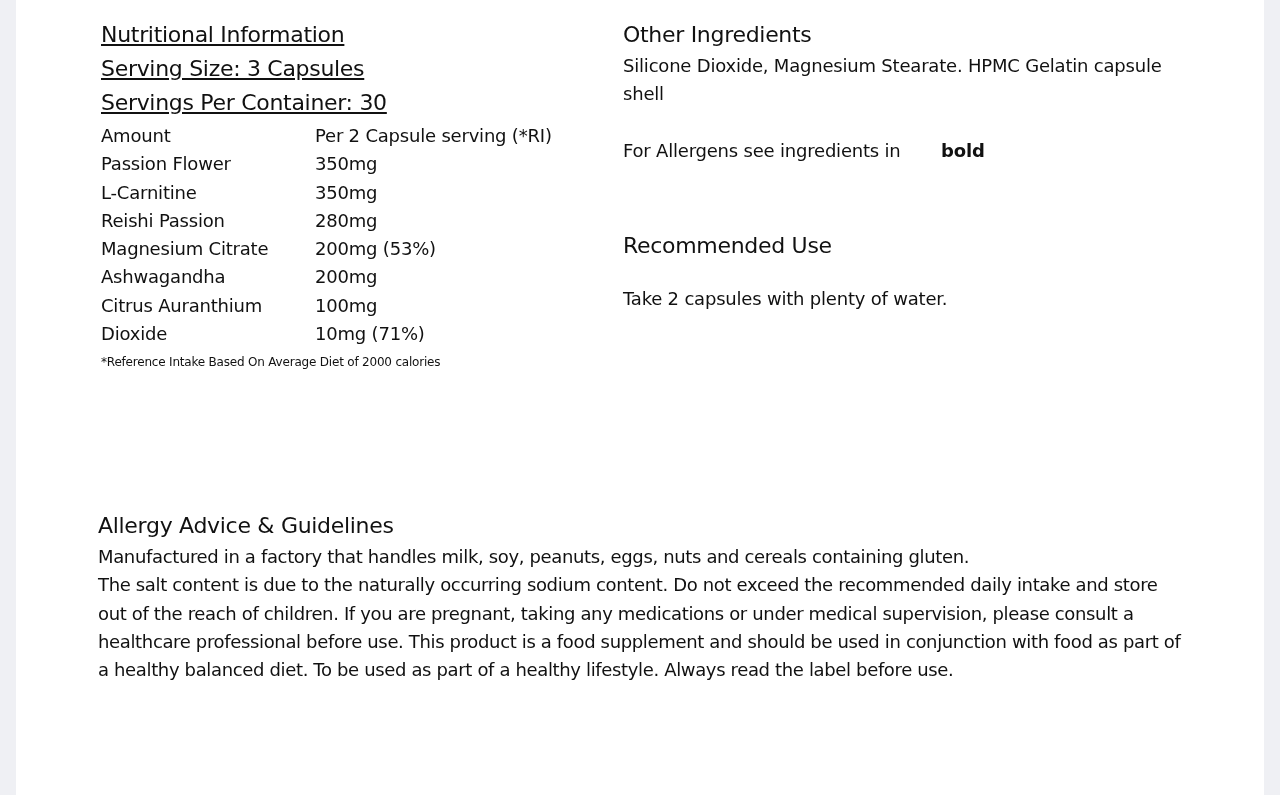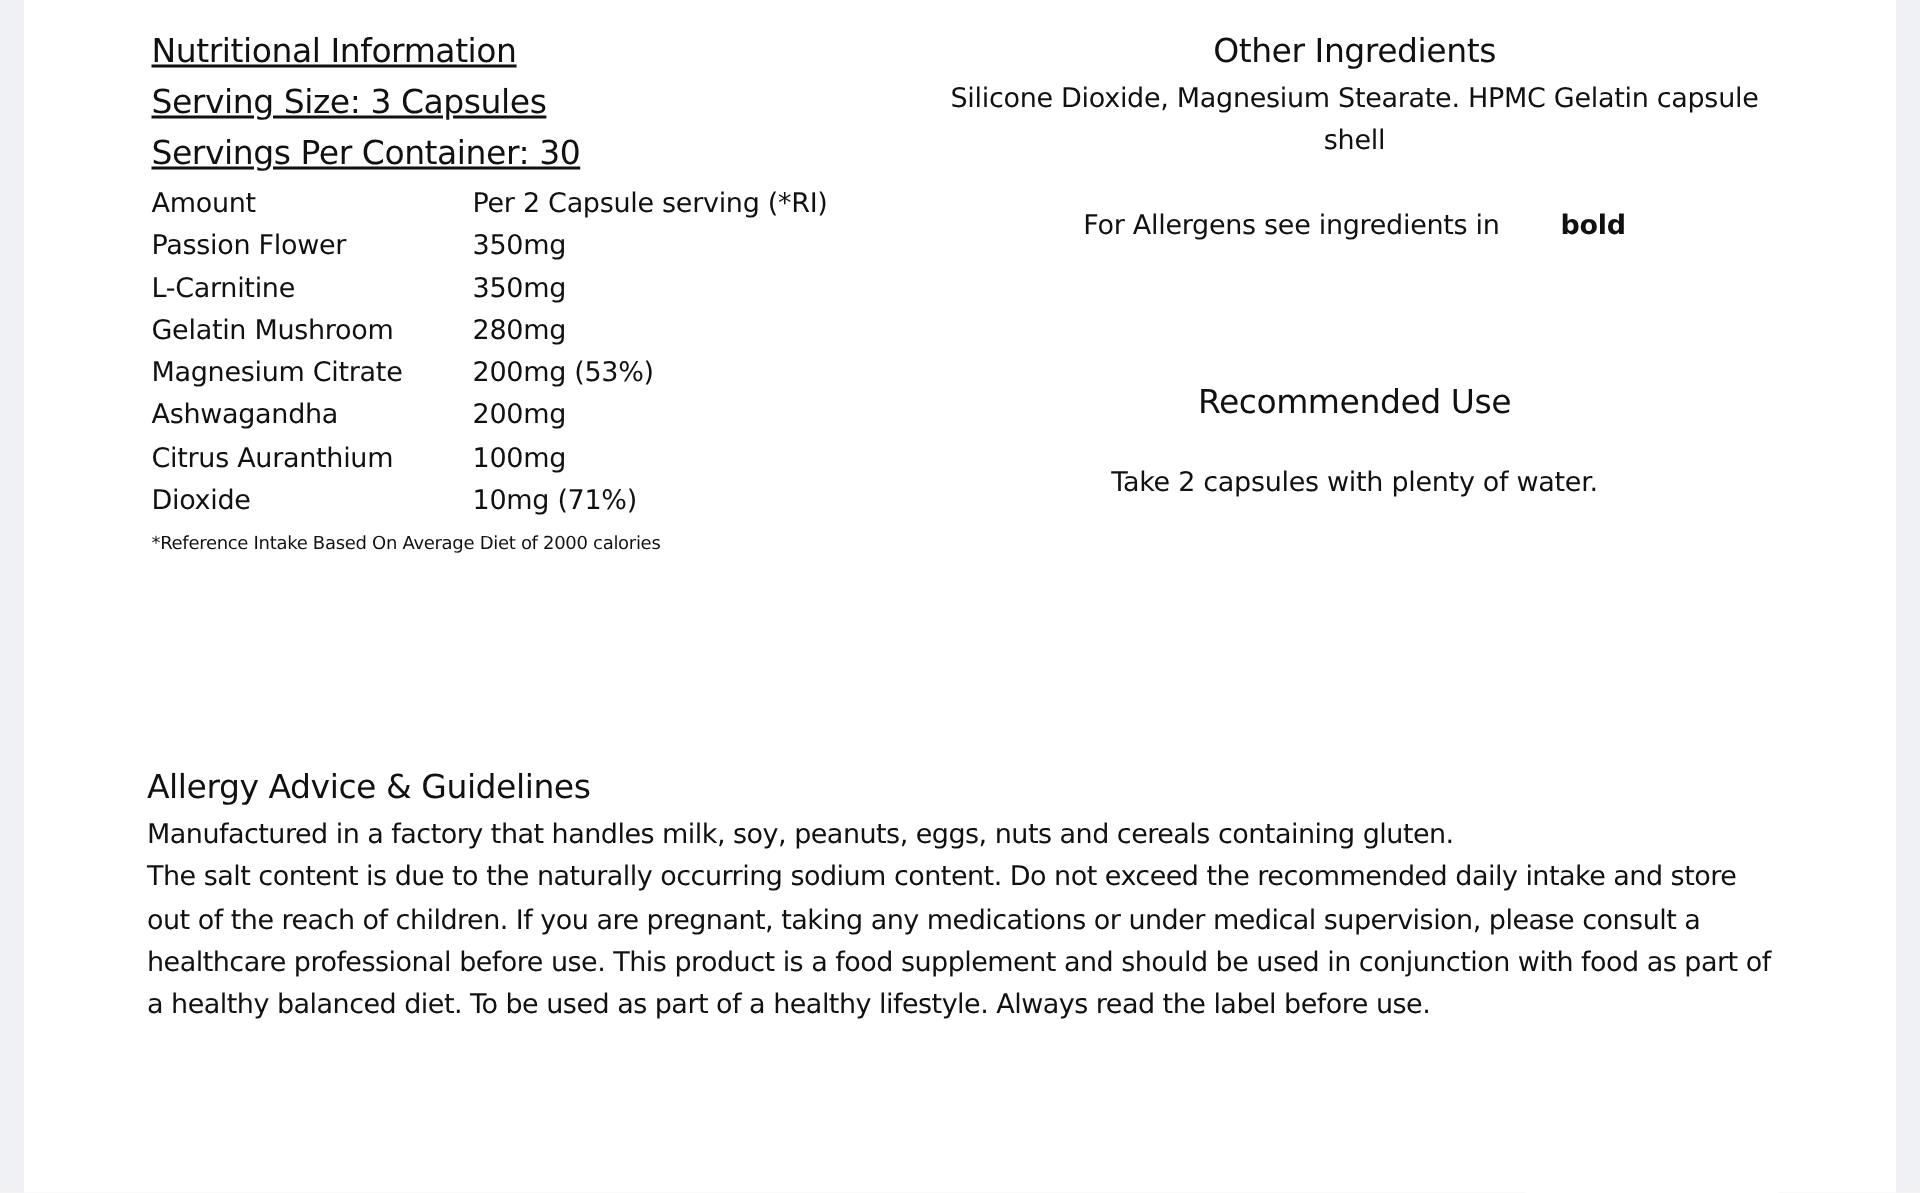--- a/index.html
+++ b/index.html
@@ -24,21 +24,20 @@
       position: absolute;
       left: 101px;
       top: 18px;
       width: 500px;
     }
     .col-right {
       position: absolute;
       left: 623px;
       top: 18px;
       width: 560px;
-      text-align: center;
     }
     .h-large {
       font-size: 22px;
       line-height: 34px;
       font-weight: normal;
       margin: 0;
       letter-spacing: -0.3px;
       text-decoration: underline;
     }
     .h-medium {
@@ -64,21 +63,21 @@
       line-height: 28.3px;
       letter-spacing: -0.2px;
     }
     .body-text {
       font-size: 18px;
       line-height: 28.3px;
       letter-spacing: -0.2px;
       margin: 0;
     }
     .allergen-note { margin-top: 28px; }
-    .rec-title { margin-top: 87px; }
+    .rec-title { margin-top: 64px; }
     .rec-text { margin-top: 22px; }
     .allergy {
       position: absolute;
       left: 98px;
       top: 509px;
       width: 1090px;
     }
     .allergy .body-text { letter-spacing: -0.35px; }
     b { font-weight: bold; margin-left: 35px; }
   </style>
@@ -99,21 +98,21 @@
     </div>
     <div class="nut-row">
       <span class="nut-name">Passion Flower</span>
       <span class="nut-val">350mg</span>
     </div>
     <div class="nut-row">
       <span class="nut-name">L-Carnitine</span>
       <span class="nut-val">350mg</span>
     </div>
     <div class="nut-row">
-      <span class="nut-name">Gelatin Mushroom</span>
+      <span class="nut-name">Reishi Passion</span>
       <span class="nut-val">280mg</span>
     </div>
     <div class="nut-row">
       <span class="nut-name">Magnesium Citrate</span>
       <span class="nut-val">200mg (53%)</span>
     </div>
     <div class="nut-row">
       <span class="nut-name">Ashwagandha</span>
       <span class="nut-val">200mg</span>
     </div>

